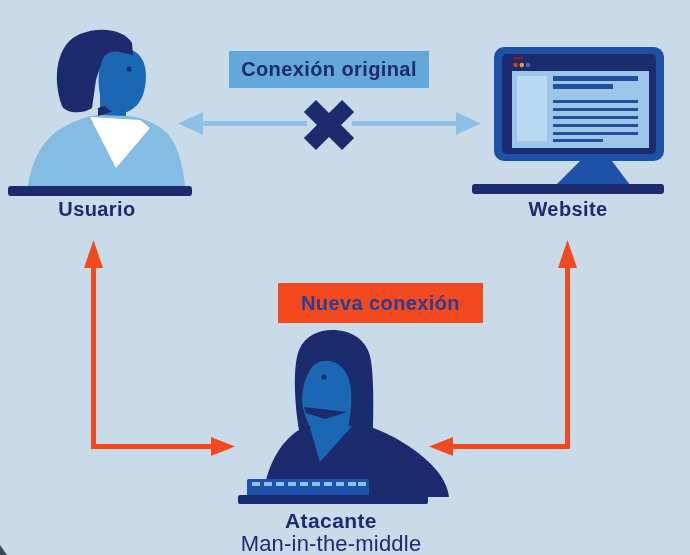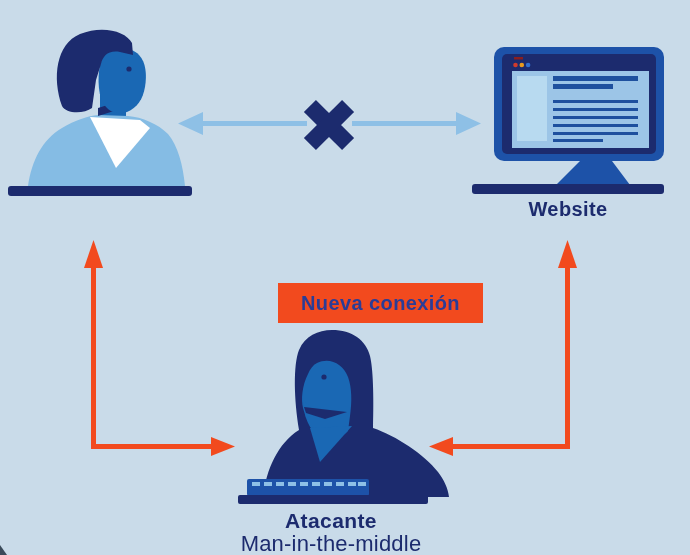--- a/index.html
+++ b/index.html
@@ -124,18 +124,20 @@
           <rect x="348" y="482" width="8" height="4"></rect>
             <rect x="358" y="482" width="8" height="4"></rect>
         </g>
       </g>
       <rect class="f-navy" x="238" y="495" width="190" height="9" rx="2"></rect>
     </g>
 
     <polygon class="f-corner" points="0,545 7,555 0,555"></polygon>
   </svg>
 
+  <div class="tagbox box-original">Conexión original</div>
   <div class="tagbox box-nueva">Nueva conexión</div>
 
+  <div class="lbl lbl-usuario">Usuario</div>
   <div class="lbl lbl-website">Website</div>
   <div class="lbl lbl-atacante">Atacante</div>
   <div class="lbl lbl-mitm">Man-in-the-middle</div>
 </div>
 
 </body></html>

